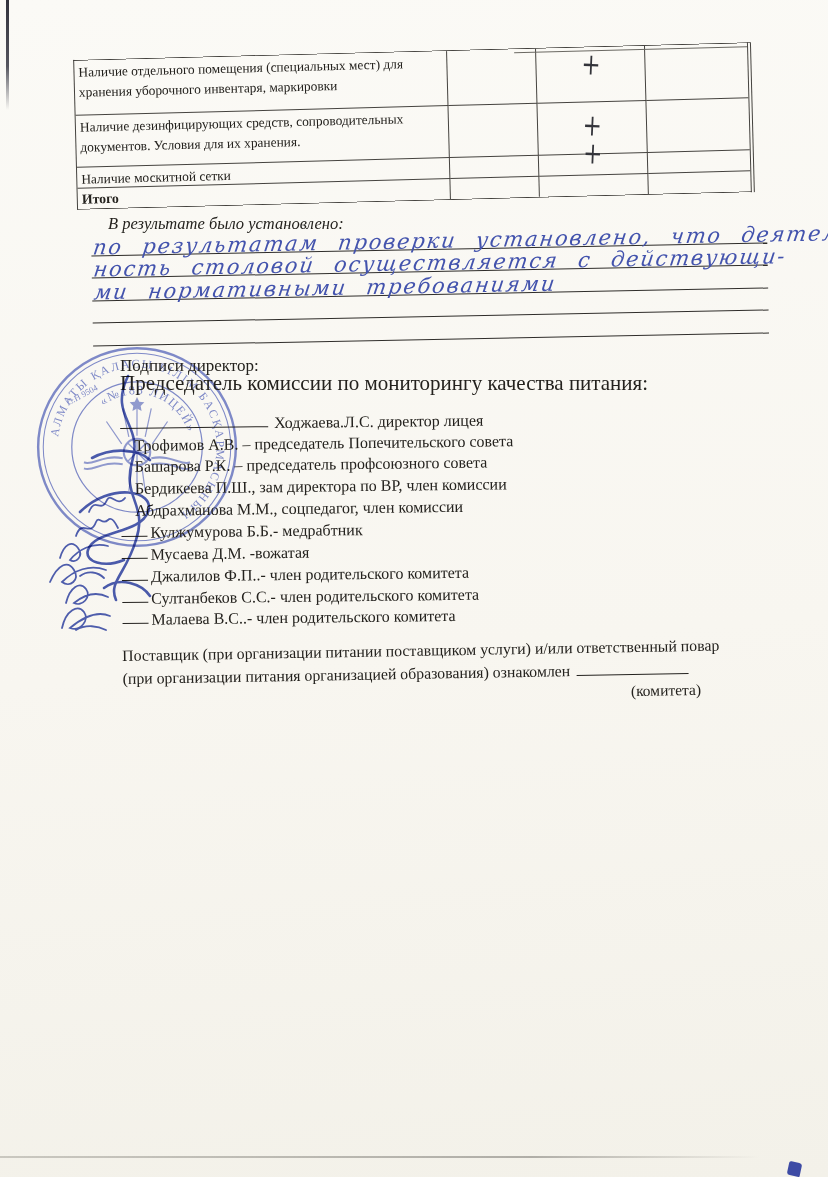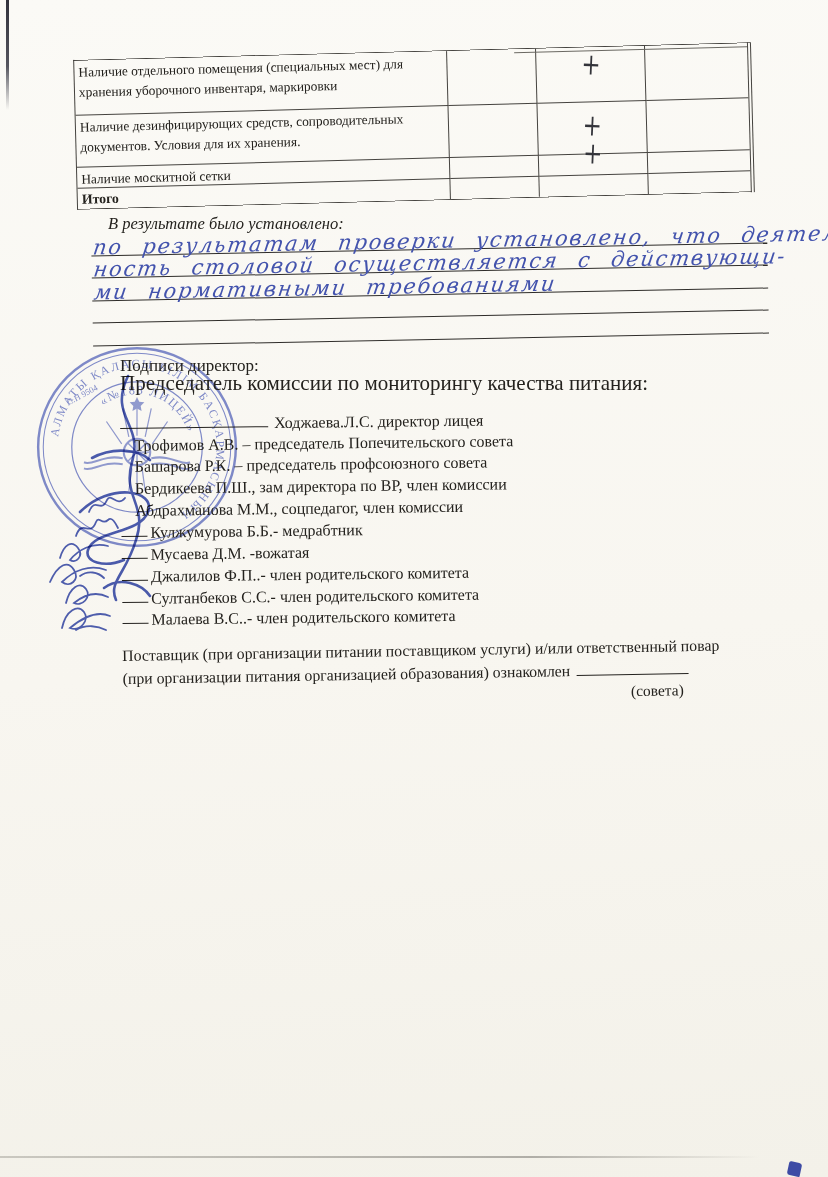--- a/index.html
+++ b/index.html
@@ -200,19 +200,19 @@
   <svg class="squiggle" style="left:60px;top:579px;width:52px;height:32px" viewBox="0 0 52 32">
     <path d="M6,24 C10,8 20,2 26,10 C32,18 22,28 14,24 C24,16 36,12 48,18" fill="none" stroke="#3d4fae" stroke-width="1.8" stroke-linecap="round"></path>
   </svg>
   <svg class="squiggle" style="left:56px;top:600px;width:58px;height:36px" viewBox="0 0 58 36">
     <path d="M6,28 C10,10 22,4 28,12 C34,20 24,32 14,28 C26,18 40,10 54,16 M20,30 C30,24 42,26 50,30" fill="none" stroke="#3d4fae" stroke-width="1.8" stroke-linecap="round"></path>
   </svg>
 
   <div class="footer">
     <div>Поставщик (при организации питании поставщиком услуги) и/или ответственный повар</div>
     <div><span>(при организации питания организацией образования) ознакомлен</span><span class="blank-mid"></span></div>
-    <div class="sign-caption">(совета)</div>
+    <div class="sign-caption">(комитета)</div>
   </div>
 
   <div class="bottom-shadow"></div>
   <div class="corner-mark"></div>
 
 </div>
 
 </body></html>

